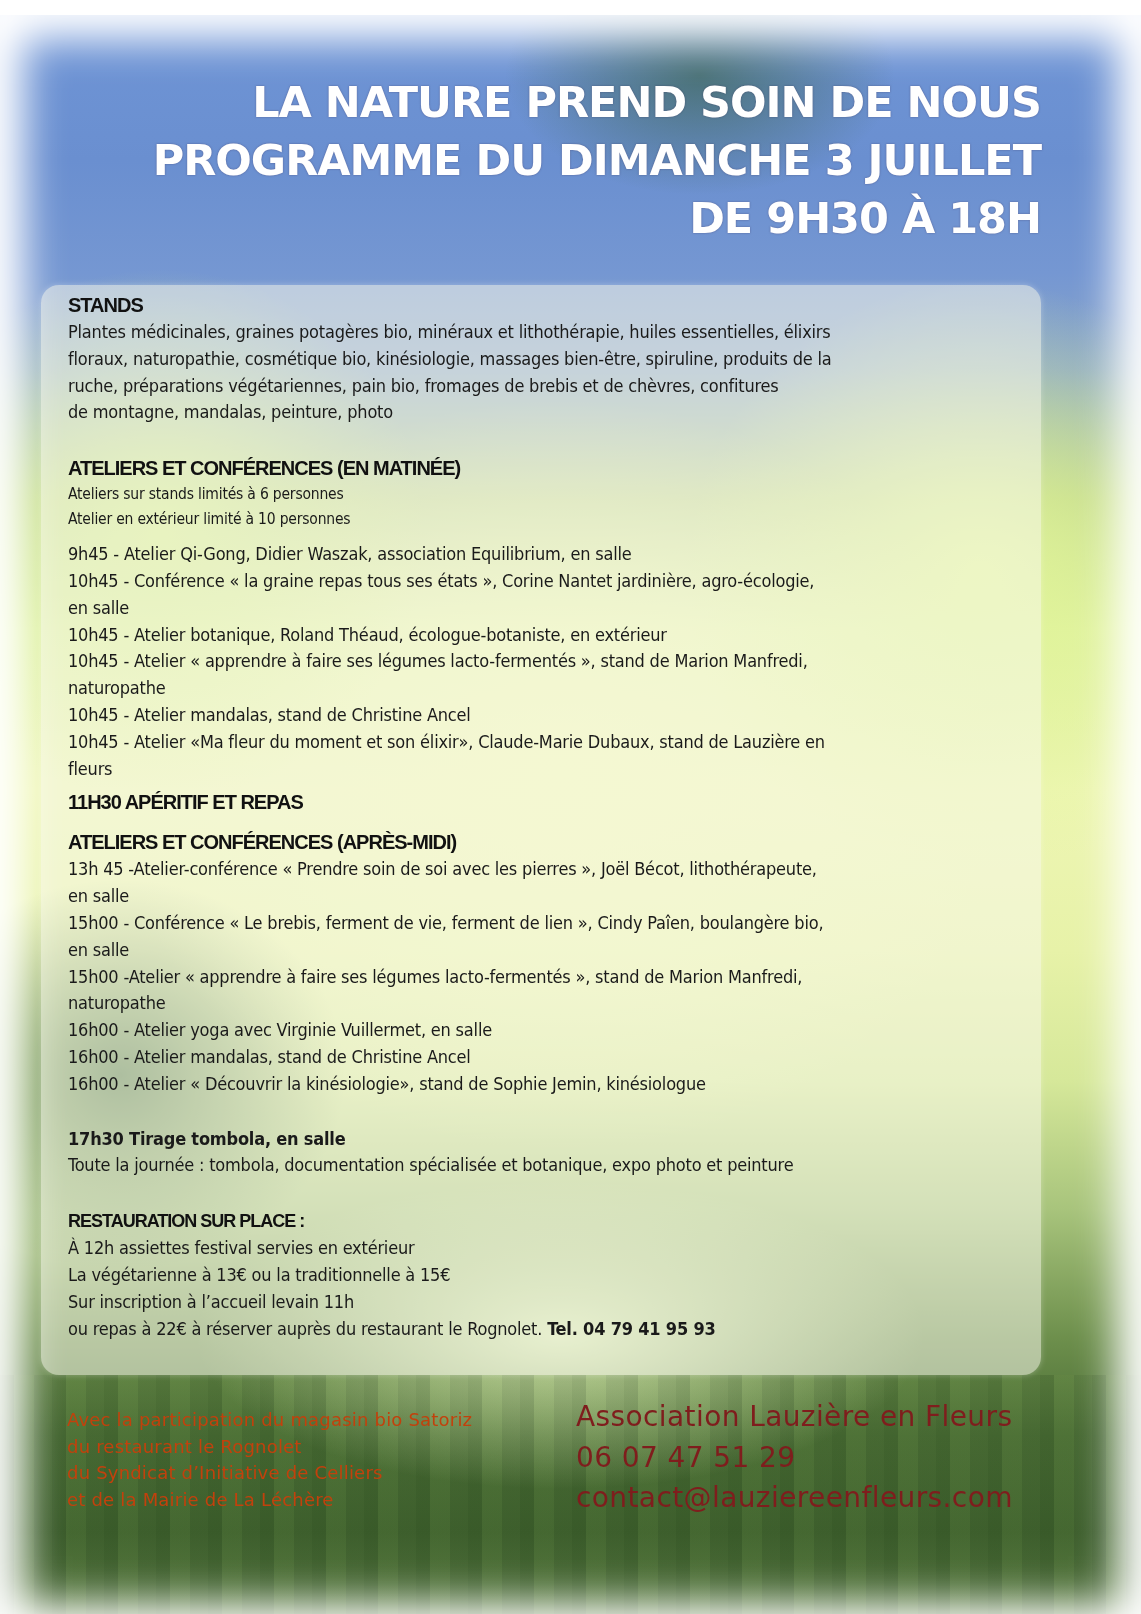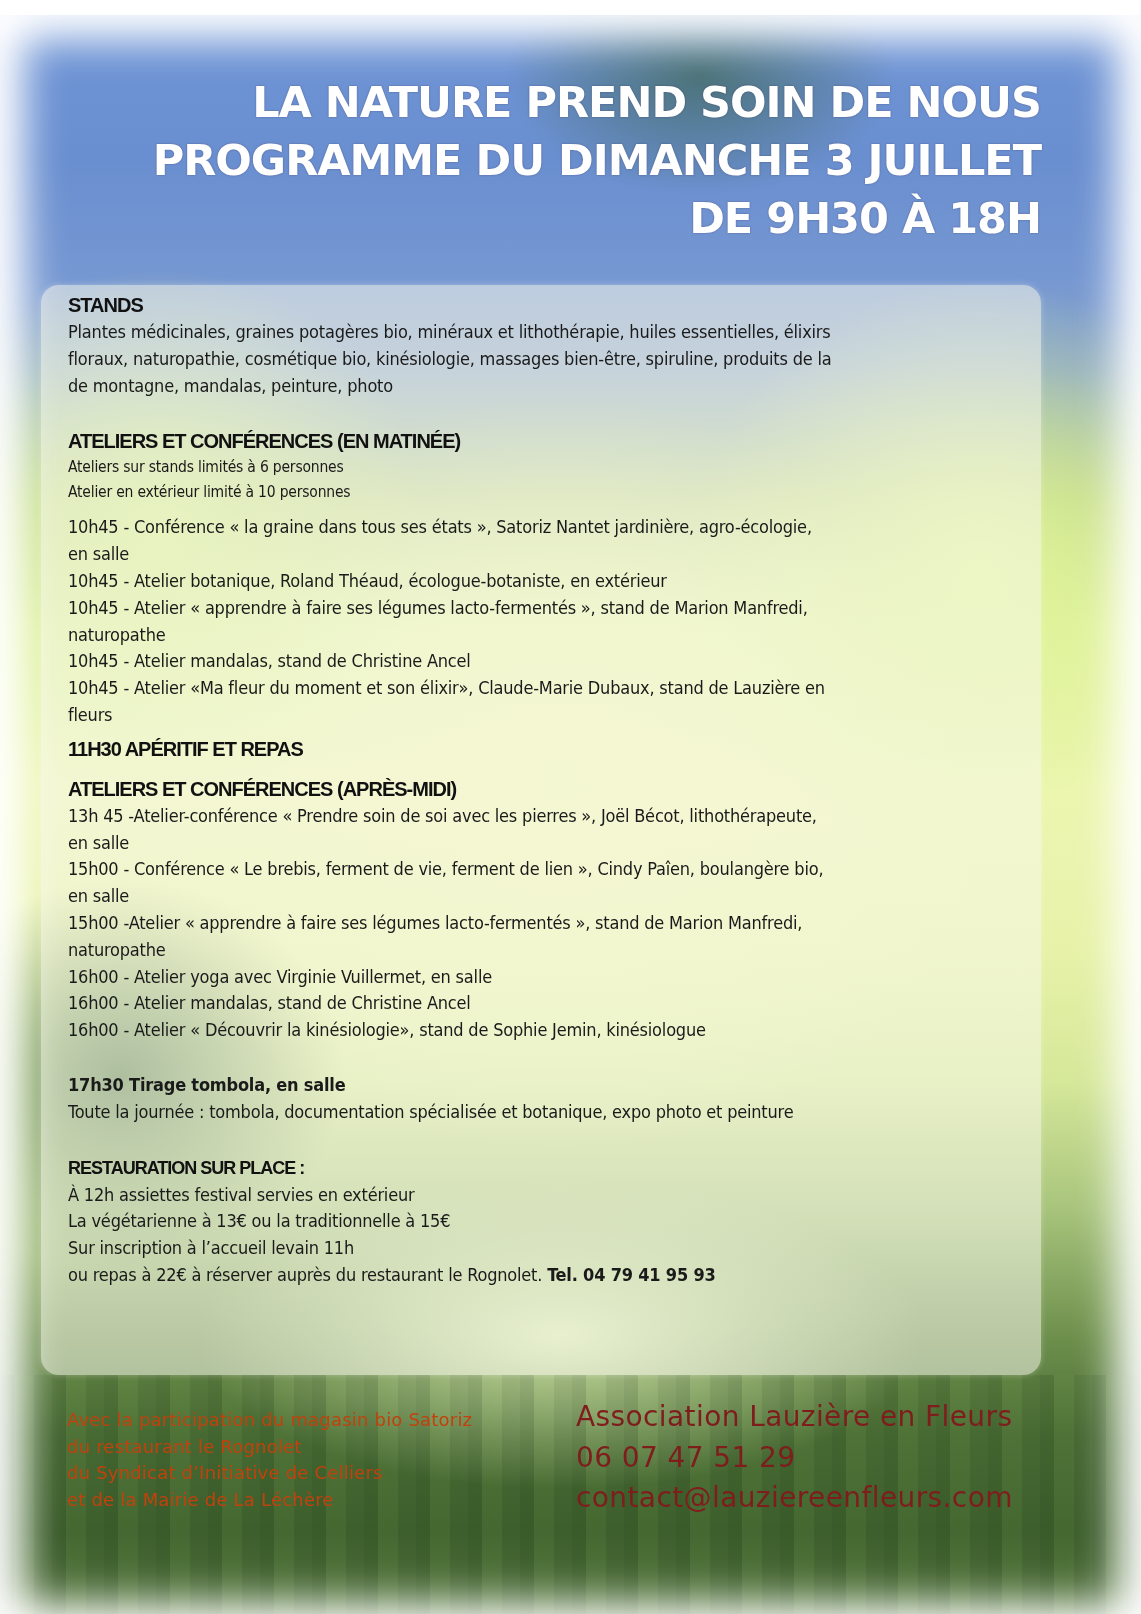--- a/index.html
+++ b/index.html
@@ -118,29 +118,31 @@
     <div>DE 9H30 À 18H</div>
   </div>
 
   <div class="panel"></div>
 
   <div class="panel-inner">
 
     <div class="h">STANDS</div>
     <p class="p">Plantes médicinales, graines potagères bio, minéraux et lithothérapie, huiles essentielles, élixirs</p>
     <p class="p">floraux, naturopathie, cosmétique bio, kinésiologie, massages bien-être, spiruline, produits de la</p>
+    <p class="p">ruche, préparations végétariennes, pain bio, fromages de brebis et de chèvres, confitures</p>
     <p class="p">de montagne, mandalas, peinture, photo</p>
 
     <div class="gap-l"></div>
 
     <div class="h">ATELIERS ET CONFÉRENCES (EN MATINÉE)</div>
     <p class="p small" style="line-height:24px">Ateliers sur stands limités à 6 personnes</p>
     <p class="p small">Atelier en extérieur limité à 10 personnes</p>
     <div style="height:8px"></div>
-    <p class="p">10h45 - Conférence « la graine dans tous ses états », Satoriz Nantet jardinière, agro-écologie,</p>
+    <p class="p">9h45 - Atelier Qi-Gong, Didier Waszak, association Equilibrium, en salle</p>
+    <p class="p">10h45 - Conférence « la graine repas tous ses états », Corine Nantet jardinière, agro-écologie,</p>
     <p class="p">en salle</p>
     <p class="p">10h45 - Atelier botanique, Roland Théaud, écologue-botaniste, en extérieur</p>
     <p class="p">10h45 - Atelier « apprendre à faire ses légumes lacto-fermentés », stand de Marion Manfredi,</p>
     <p class="p">naturopathe</p>
     <p class="p">10h45 - Atelier mandalas, stand de Christine Ancel</p>
     <p class="p">10h45 - Atelier «Ma fleur du moment et son élixir», Claude-Marie Dubaux, stand de Lauzière en</p>
     <p class="p">fleurs</p>
 
     <div style="height:6px"></div>
 

